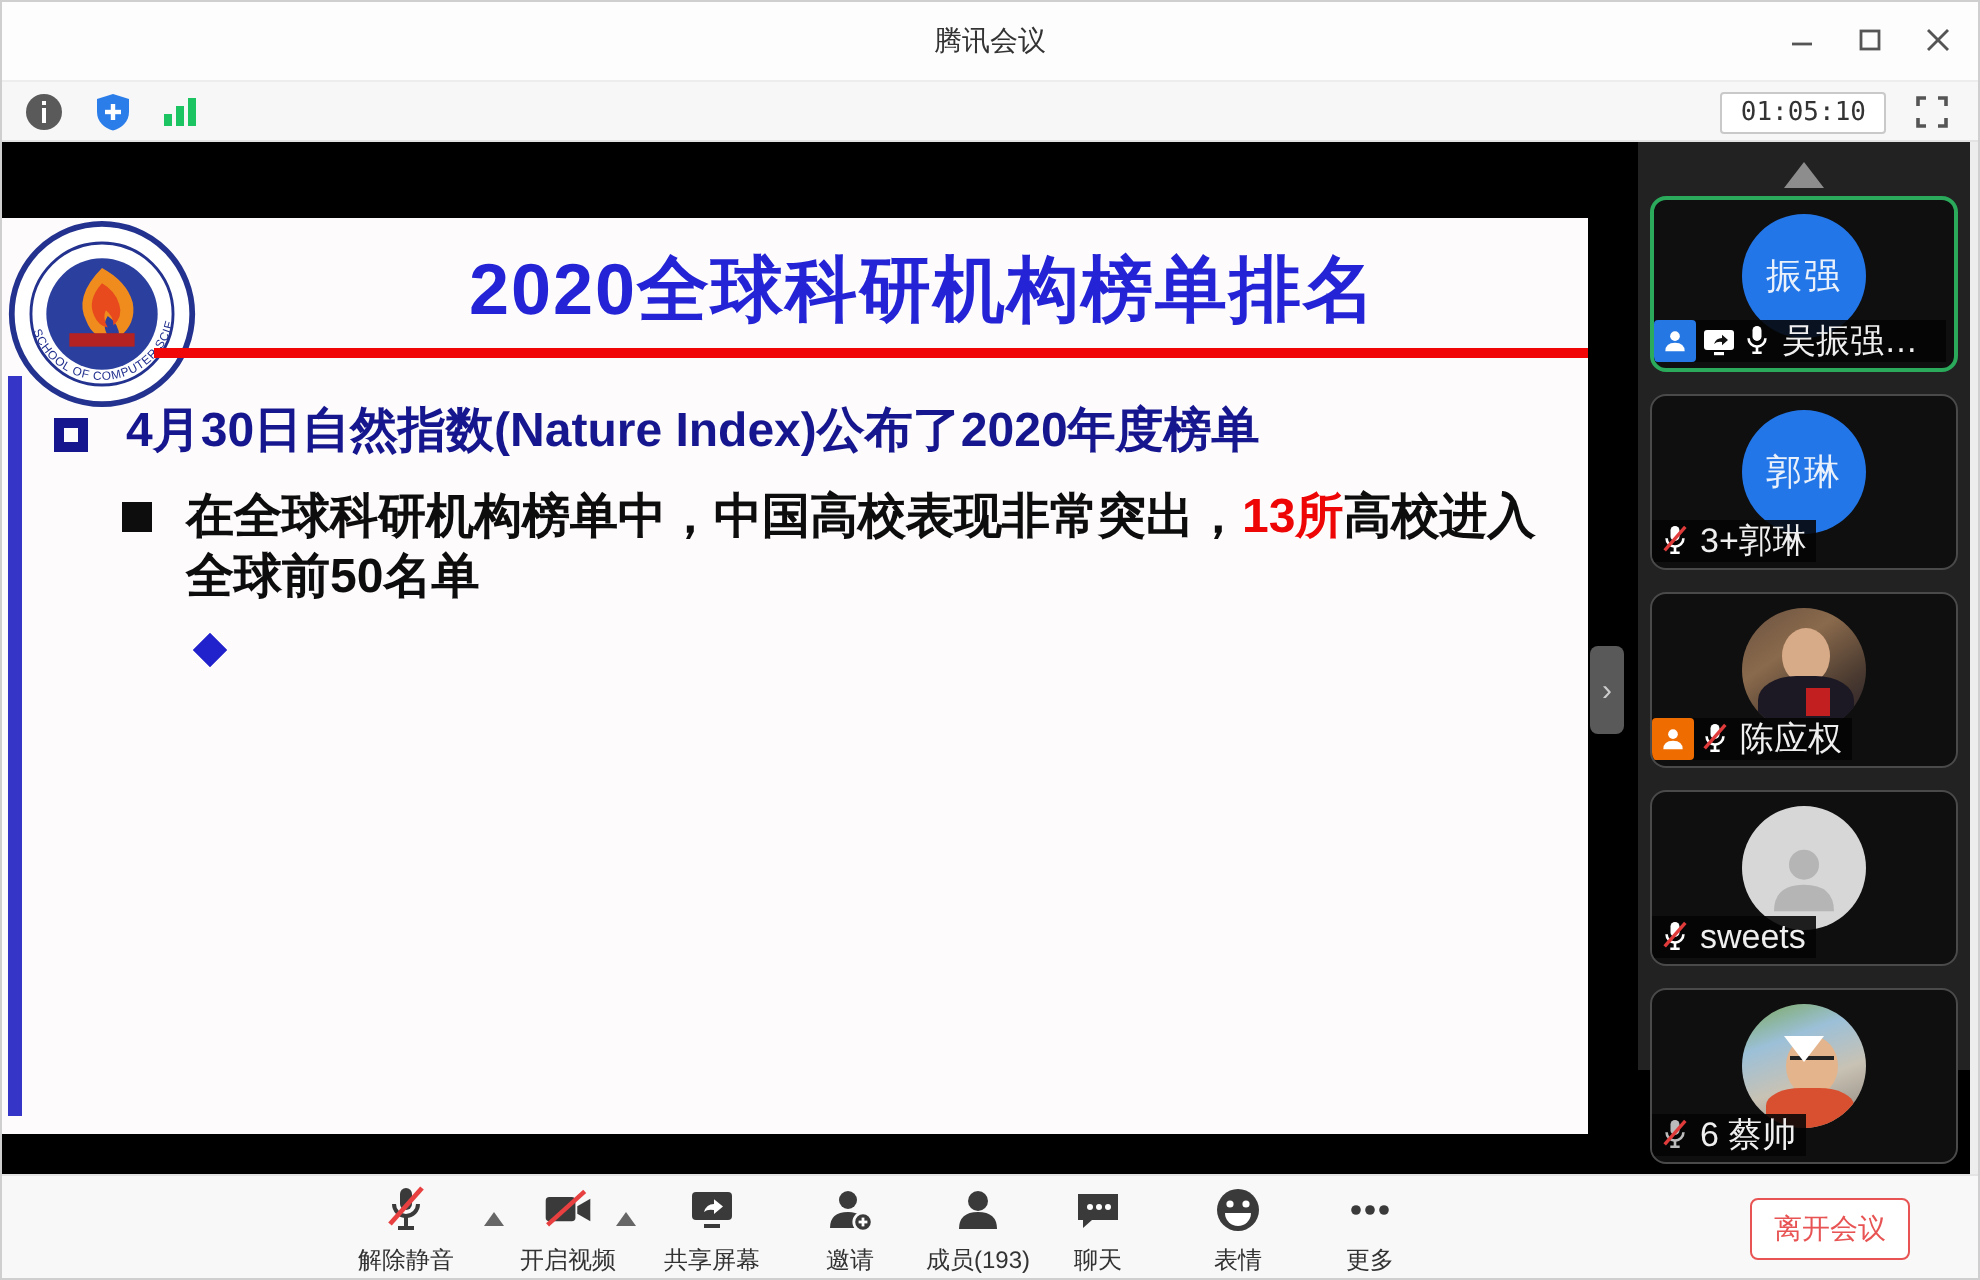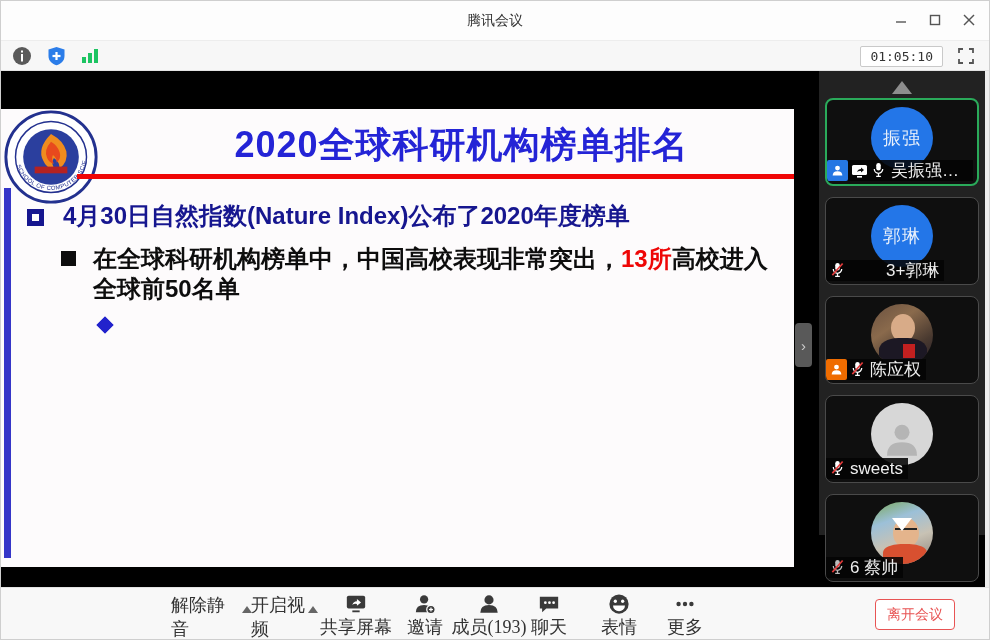--- a/index.html
+++ b/index.html
@@ -73,21 +73,21 @@
   .photo-cai .shirt { position:absolute; left:12px; top:42px; width:44px; height:22px; border-radius:40% 40% 0 0; background:#d85030; }
 
   .tile-label { position:absolute; left:0; bottom:3px; max-width:146px; height:21px; background:rgba(5,5,5,0.88); display:flex; align-items:center; padding-right:5px; color:#efefef; font-size:17px; white-space:nowrap; }
   .tile-label .txt { overflow:hidden; text-overflow:ellipsis; max-width:92px; }
   .role-badge { width:21px; height:21px; flex:none; display:flex; align-items:center; justify-content:center; border-radius:2px; margin-right:3px; }
   .role-blue { background:#2577e3; } .role-orange { background:#ef6c00; }
   .mini-icon { width:17px; height:17px; flex:none; margin-right:3px; position:relative; }
 
   
   .toolbar { position:absolute; left:0; top:586px; width:100%; height:54px; background:#f8f8f8; border-top:1px solid #e4e4e4; }
-  .tb-btn { position:absolute; top:5px; height:46px; display:flex; flex-direction:column; align-items:center; justify-content:space-between; color:#333; font-size:18px;font-family:Liberation Serif, serif; }
+  .tb-btn { position:absolute; top:5px; height:46px; display:flex; flex-direction:column; align-items:center; justify-content:space-between; color:#333; font-size:12px; }
   .tb-btn svg { width:26px; height:24px; }
   .tb-arrow { position:absolute; top:18px; width:0; height:0; border-left:5px solid transparent; border-right:5px solid transparent; border-bottom:7px solid #666; }
   .leave-btn { position:absolute; right:34px; top:11px; width:80px; height:31px; background:#fff; border:1px solid #e85454; border-radius:4px; color:#e85454; font-size:14px; display:flex; align-items:center; justify-content:center; }
 </style>
 </head>
 <body>
 
 <div class="window">
 
   <div class="titlebar">
@@ -224,21 +224,21 @@
               </svg>
           </span>
           <span class="txt">吴振强的屏幕...</span>
         </div>
       </div>
 
       <div class="tile t2">
         <div class="avatar-circle">
             <span>郭琳</span>
           </div>
-        <div class="tile-label" style="padding-left:4px;gap:36px;">
+        <div class="tile-label" style="padding-left:4px;">
           <span class="mini-icon">
             <svg width="15" height="16" viewBox="0 0 16 17">
                 <rect x="5.6" y="1" width="4.8" height="8" rx="2.4" fill="#fff"></rect>
                 <path d="M3.5 7.5 a4.5 4.5 0 0 0 9 0" fill="none" stroke="#fff" stroke-width="1.4"></path>
                 <line x1="8" y1="12" x2="8" y2="15" stroke="#fff" stroke-width="1.4"></line>
                 <line x1="5.5" y1="15.3" x2="10.5" y2="15.3" stroke="#fff" stroke-width="1.4"></line>
                 <line x1="2.5" y1="14" x2="13.5" y2="1.5" stroke="#e03b3b" stroke-width="1.8"></line>
               </svg>
           </span>
           <span class="txt">3+郭琳</span>

